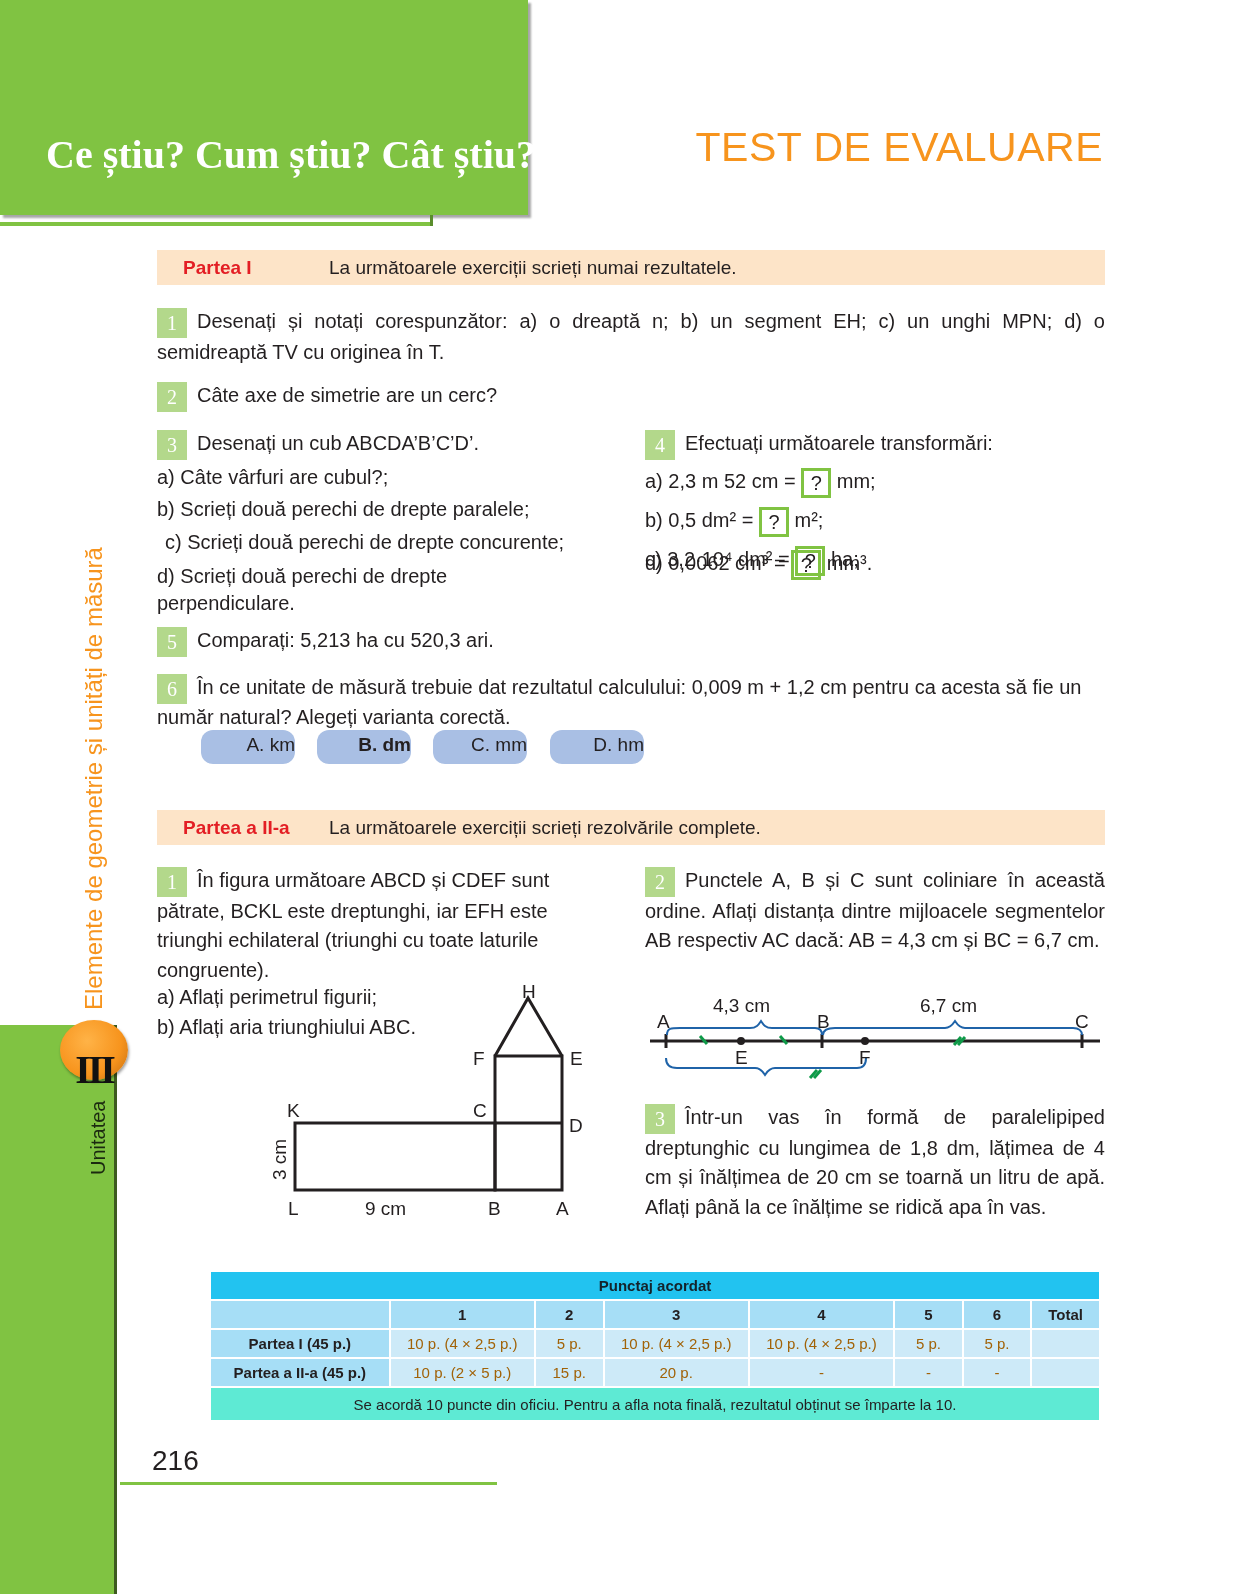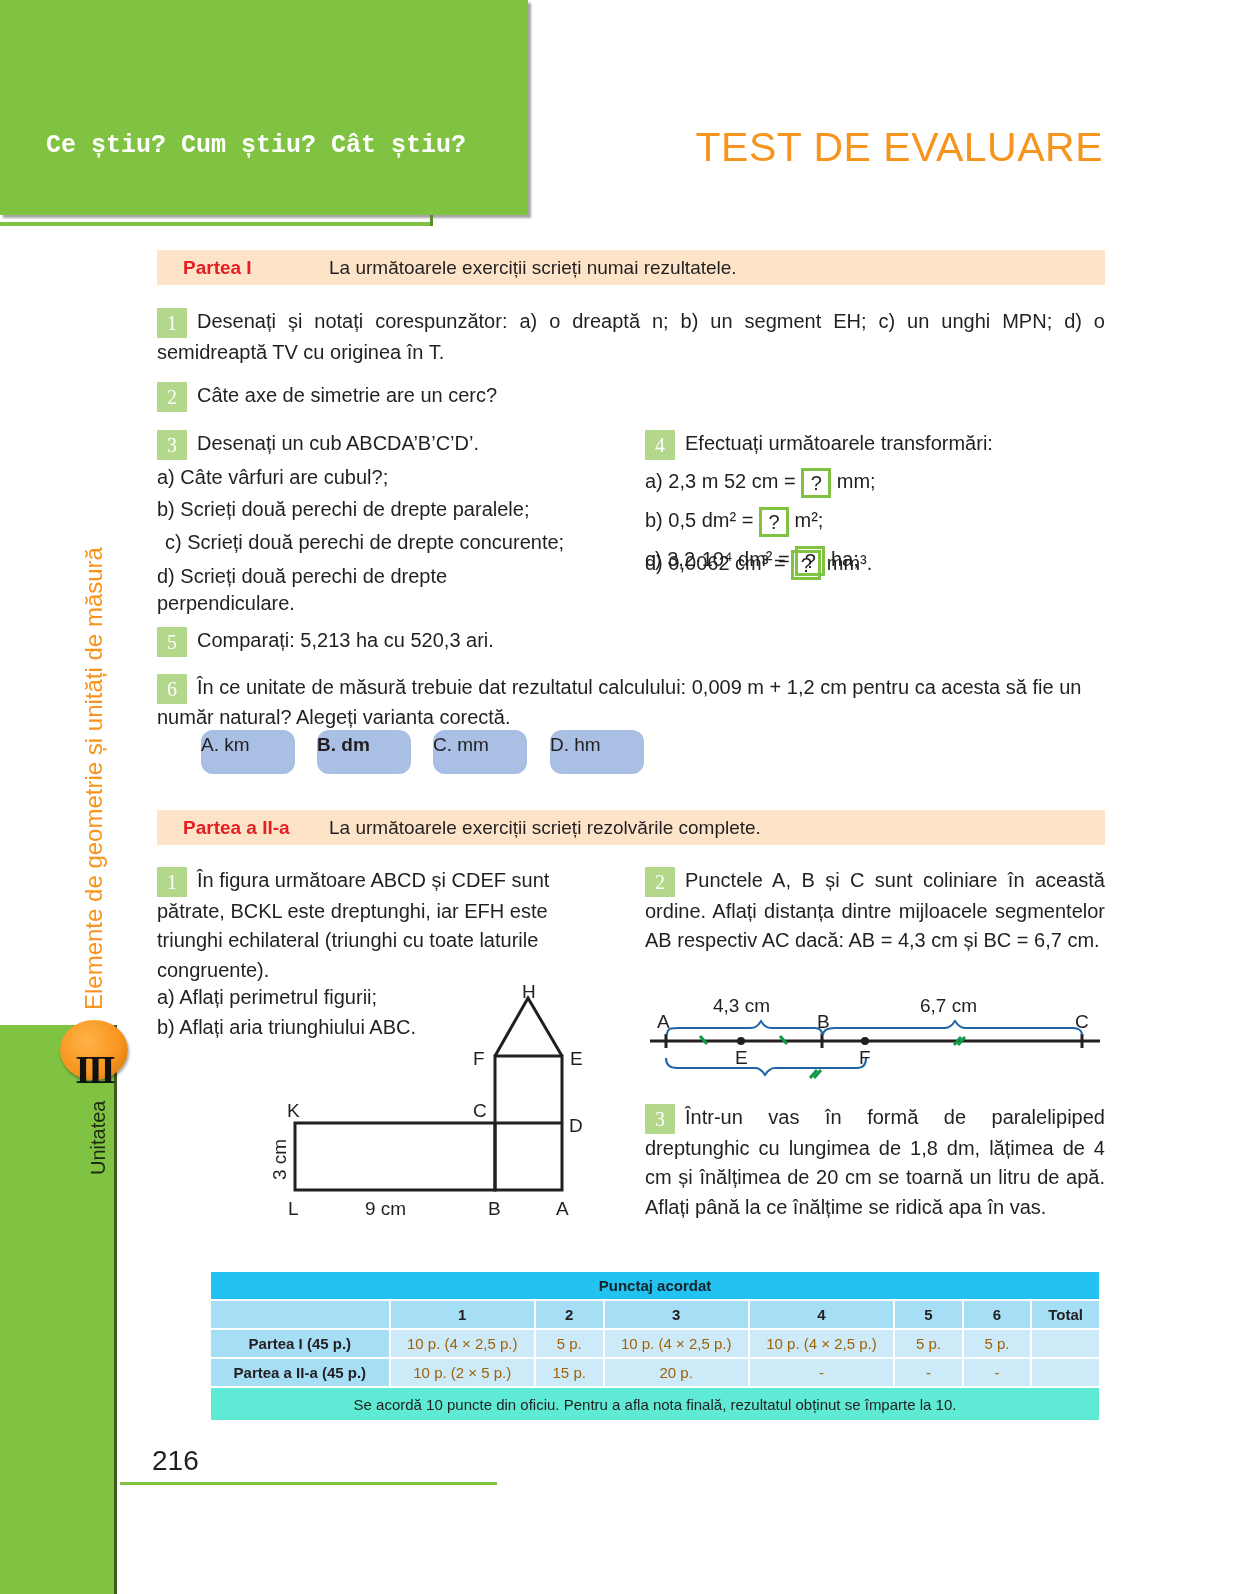--- a/index.html
+++ b/index.html
@@ -2,22 +2,22 @@
 <html><head>
 <meta charset="utf-8">
 <style>
   * { box-sizing: border-box; margin: 0; padding: 0; }
   body { width: 1240px; height: 1594px; background: #fff; position: relative; overflow: hidden;
          font-family: "DejaVu Sans", sans-serif; color: #231f20; }
   .top-band { position: absolute; left: 0; top: 0; width: 528px; height: 215px; background: #80c342;
               box-shadow: 3px 3px 2px rgba(0,0,0,0.35); }
   .top-band-line { position: absolute; left: 0; top: 222px; width: 430px; height: 4px; background: #80c342; }
   .top-band-line2 { position: absolute; left: 430px; top: 215px; width: 3px; height: 11px; background: #5a8d2c; }
-  .band-title { position: absolute; left: 46px; top: 131px; color: #fff; font-size: 25px; font-weight: bold;
-                font-family: Liberation Mono, monospace; }
+  .band-title { position: absolute; left: 46px; top: 131px; color: #fff; font-size: 40px; font-weight: bold;
+                font-family: Liberation Serif, serif; }
   .test-title { position: absolute; right: 137px; top: 124px; color: #f7941d; font-size: 41px; font-weight: normal;
                 font-family: "Liberation Sans", sans-serif; letter-spacing: 0.5px; }
   .side-band { position: absolute; left: 0; top: 1025px; width: 117px; height: 569px; background: #80c342;
                border-right: 3px solid #3d5a1f; }
   .side-text { position: absolute; left: 80px; top: 1010px; transform-origin: 0 0; transform: rotate(-90deg);
                color: #f7941d; font-size: 24px; white-space: nowrap; font-family: "Liberation Sans", sans-serif; }
   .unit-text { position: absolute; left: 87px; top: 1175px; transform-origin: 0 0; transform: rotate(-90deg);
                color: #1b2a10; font-size: 20px; white-space: nowrap; font-family: "Liberation Sans", sans-serif; }
   .unit-badge { position: absolute; left: 60px; top: 1020px; width: 68px; height: 60px; border-radius: 50%;
                 background: radial-gradient(circle at 40% 35%, #ffb347, #f7941d 60%, #c06a10);
@@ -28,22 +28,22 @@
                  display: flex; align-items: center; font-size: 19px; font-family: "Liberation Sans", sans-serif; }
   .part-header .lbl { color: #e31e24; font-weight: bold; margin-left: 26px; }
   .part-header .txt { color: #231f20; }
   .num { display: inline-block; background: #b3d88b; color: #fff; width: 30px; height: 30px; text-align: center;
          line-height: 30px; font-family: "Liberation Serif", serif; font-size: 20px; margin-right: 10px; vertical-align: middle; }
   .q { position: absolute; font-size: 20px; line-height: 28px; font-family: "Liberation Sans", sans-serif; }
   .justify { text-align: justify; }
   .sub { position: absolute; font-size: 20px; font-family: "Liberation Sans", sans-serif; }
   .qbox { display: inline-block; border: 3px solid #80c342; width: 30px; height: 30px; text-align: center; line-height: 25px;
           vertical-align: middle; }
-  .opt { position: absolute; top: 730px; width: 94px; height: 44px; background: #a9bfe4; border-radius: 12px;
-         text-align: left; line-height: 30px; font-size: 19px; font-family: "Liberation Sans", sans-serif; }
+  .opt { position: absolute; top: 730px; width: 94px; height: 34px; background: #a9bfe4; border-radius: 12px;
+         text-align: right; line-height: 30px; font-size: 19px; font-family: "Liberation Sans", sans-serif; }
   .fig { position: absolute; }
   .score { position: absolute; left: 209px; top: 1270px; width: 892px; border-collapse: separate; border-spacing: 2px 2px;
            font-family: "Liberation Sans", sans-serif; font-size: 15px; }
   .score td, .score th { text-align: center; height: 27px; padding: 0 4px; }
   .score .titlerow th { background: #22c3f0; font-weight: bold; color: #14232b; }
   .score .hdr th { background: #a6def6; font-weight: bold; }
   .score .rowlbl { background: #a6def6; font-weight: bold; white-space: nowrap; }
   .score .cell { background: #cdeaf8; color: #a16207; }
   .score .foot td { background: #5eead4; height: 32px; color: #231f20; }
   .page-num { position: absolute; left: 152px; top: 1445px; font-size: 28px; font-family: "Liberation Sans", sans-serif; }

